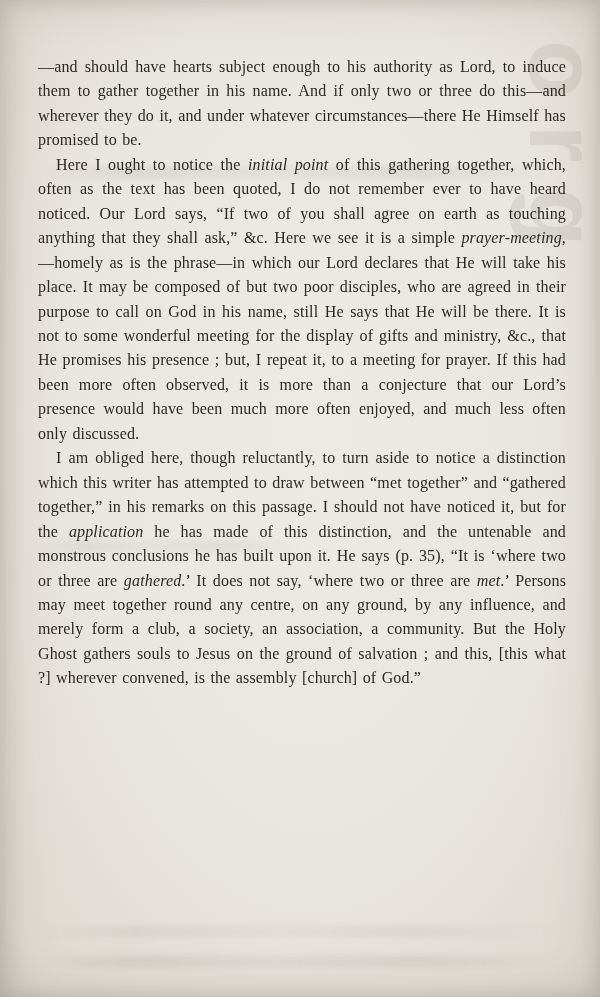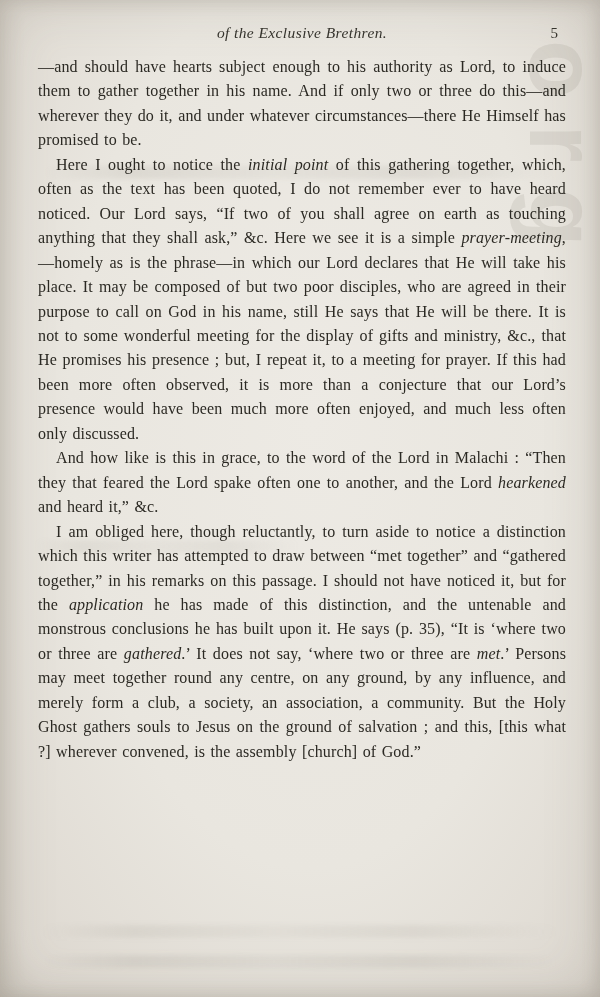--- a/index.html
+++ b/index.html
@@ -93,25 +93,20 @@
 
 <div class="page">
 
   <div class="watermark">org</div>
 
   <div class="showthrough st1"></div>
   <div class="showthrough st2"></div>
   <div class="showthrough st3"></div>
   <div class="showthrough st4"></div>
 
-  <header class="running-head">
-    <span class="head-title">of the Exclusive Brethren.</span>
-    <span class="page-number">5</span>
-  </header>
 
   <main class="body-text">
       <p class=""><span>—and should have hearts subject enough to his authority as Lord, to induce them to gather together in his name. And if only two or three do this—and wherever they do it, and under whatever circumstances—there He Himself has promised to be.</span></p>
       <p class="indent"><span>Here I ought to notice the </span><em>initial point</em><span> of this gathering together, which, often as the text has been quoted, I do not remember ever to have heard noticed. Our Lord says, “If two of you shall agree on earth as touching anything that they shall ask,” &amp;c. Here we see it is a simple </span><em>prayer-meeting</em><span>,—homely as is the phrase—in which our Lord declares that He will take his place. It may be composed of but two poor disciples, who are agreed in their purpose to call on God in his name, still He says that He will be there. It is not to some wonderful meeting for the display of gifts and ministry, &amp;c., that He promises his presence ; but, I repeat it, to a meeting for prayer. If this had been more often observed, it is more than a conjecture that our Lord’s presence would have been much more often enjoyed, and much less often only discussed.</span></p>
-      <p class="indent"><span>And how like is this in grace, to the word of the Lord in Malachi : “Then they that feared the Lord spake often one to another, and the Lord </span><em>hearkened</em><span> and heard it,” &amp;c.</span></p>
       <p class="indent"><span>I am obliged here, though reluctantly, to turn aside to notice a distinction which this writer has attempted to draw between “met together” and “gathered together,” in his remarks on this passage. I should not have noticed it, but for the </span><em>application</em><span> he has made of this distinction, and the untenable and monstrous conclusions he has built upon it. He says (p. 35), “It is ‘where two or three are </span><em>gathered</em><span>.’ It does not say, ‘where two or three are </span><em>met</em><span>.’ Persons may meet together round any centre, on any ground, by any influence, and merely form a club, a society, an association, a community. But the Holy Ghost gathers souls to Jesus on the ground of salvation ; and this, [this what ?] wherever convened, is the assembly [church] of God.”</span></p>
     </main>
 
 </div>
 
 </body></html>

